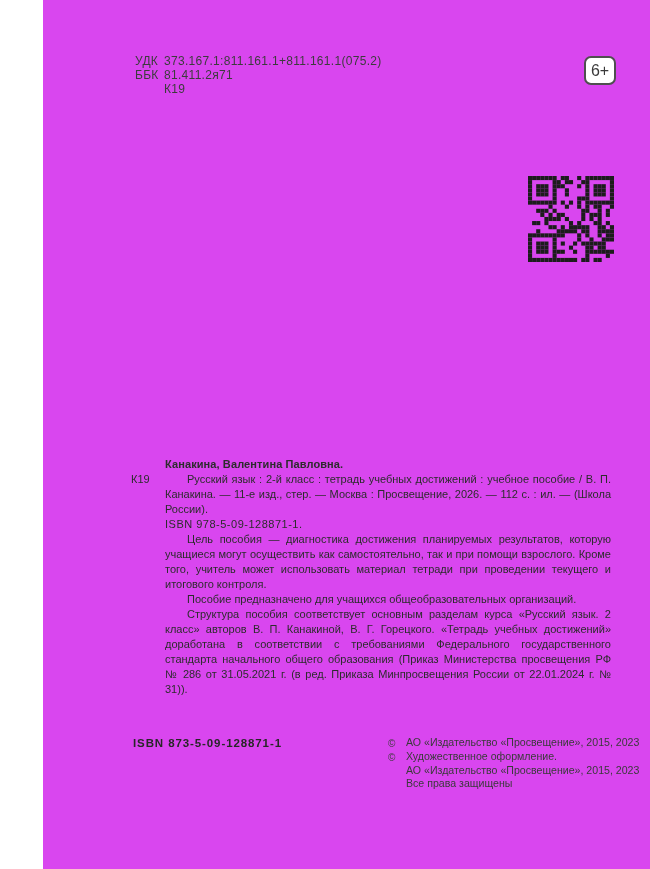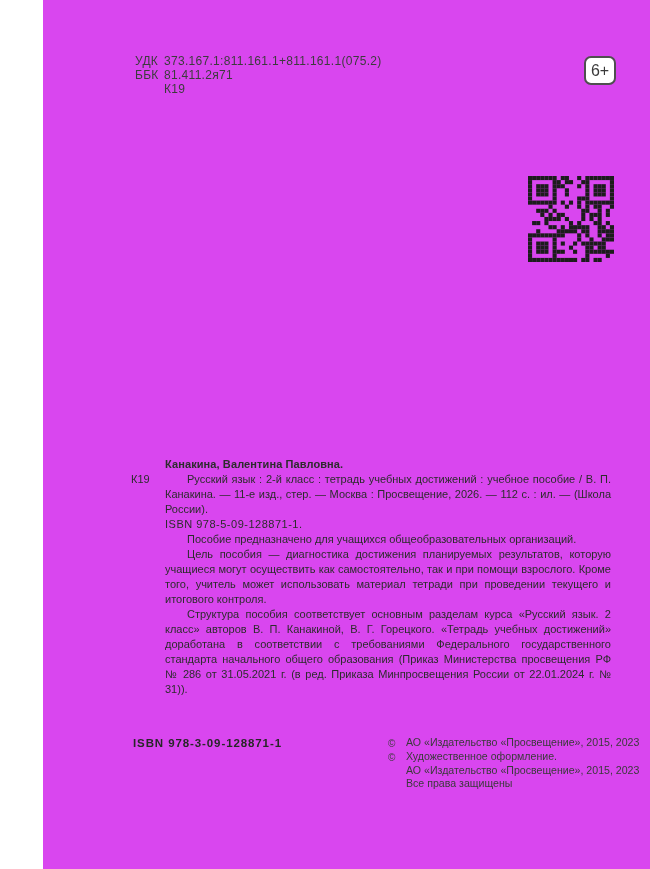--- a/index.html
+++ b/index.html
@@ -310,26 +310,26 @@
       <rect x="68" y="80" width="4" height="4"></rect>
     </svg>
 
   <div class="bib">
     <p class="author">Канакина, Валентина Павловна.</p>
     <div class="entry">
       <span class="sign">К19</span>
       <p class="entry-text">Русский язык : 2-й класс : тетрадь учебных достижений : учебное пособие / В. П. Канакина. — 11-е изд., стер. — Москва : Просвещение, 2026. — 112 с. : ил. — (Школа России).</p>
     </div>
     <p class="isbn-line">ISBN 978-5-09-128871-1.</p>
+    <p class="annot">Цель пособия — диагностика достижения планируемых результатов, которую учащиеся могут осуществить как самостоятельно, так и при помощи взрослого. Кроме того, учитель может использовать материал тетради при проведении текущего и итогового контроля.</p>
     <p class="annot">Пособие предназначено для учащихся общеобразовательных организаций.</p>
-    <p class="annot">Цель пособия — диагностика достижения планируемых результатов, которую учащиеся могут осуществить как самостоятельно, так и при помощи взрослого. Кроме того, учитель может использовать материал тетради при проведении текущего и итогового контроля.</p>
     <p class="annot">Структура пособия соответствует основным разделам курса «Русский язык. 2 класс» авторов В. П. Канакиной, В. Г. Горецкого. «Тетрадь учебных достижений» доработана в соответствии с требованиями Федерального государственного стандарта начального общего образования (Приказ Министерства просвещения РФ № 286 от 31.05.2021 г. (в ред. Приказа Минпросвещения России от 22.01.2024 г. № 31)).</p>
   </div>
 
-  <div class="isbn-footer">ISBN 978-3-09-128871-1</div>
+  <div class="isbn-footer">ISBN 873-5-09-128871-1</div>
 
   <div class="copyrights">
     <div class="c-row">
       <span class="c-sym">©</span>
       <span>АО «Издательство «Просвещение», 2015, 2023</span>
     </div>
     <div class="c-row">
       <span class="c-sym">©</span>
       <span>
         <div>Художественное оформление.</div>

